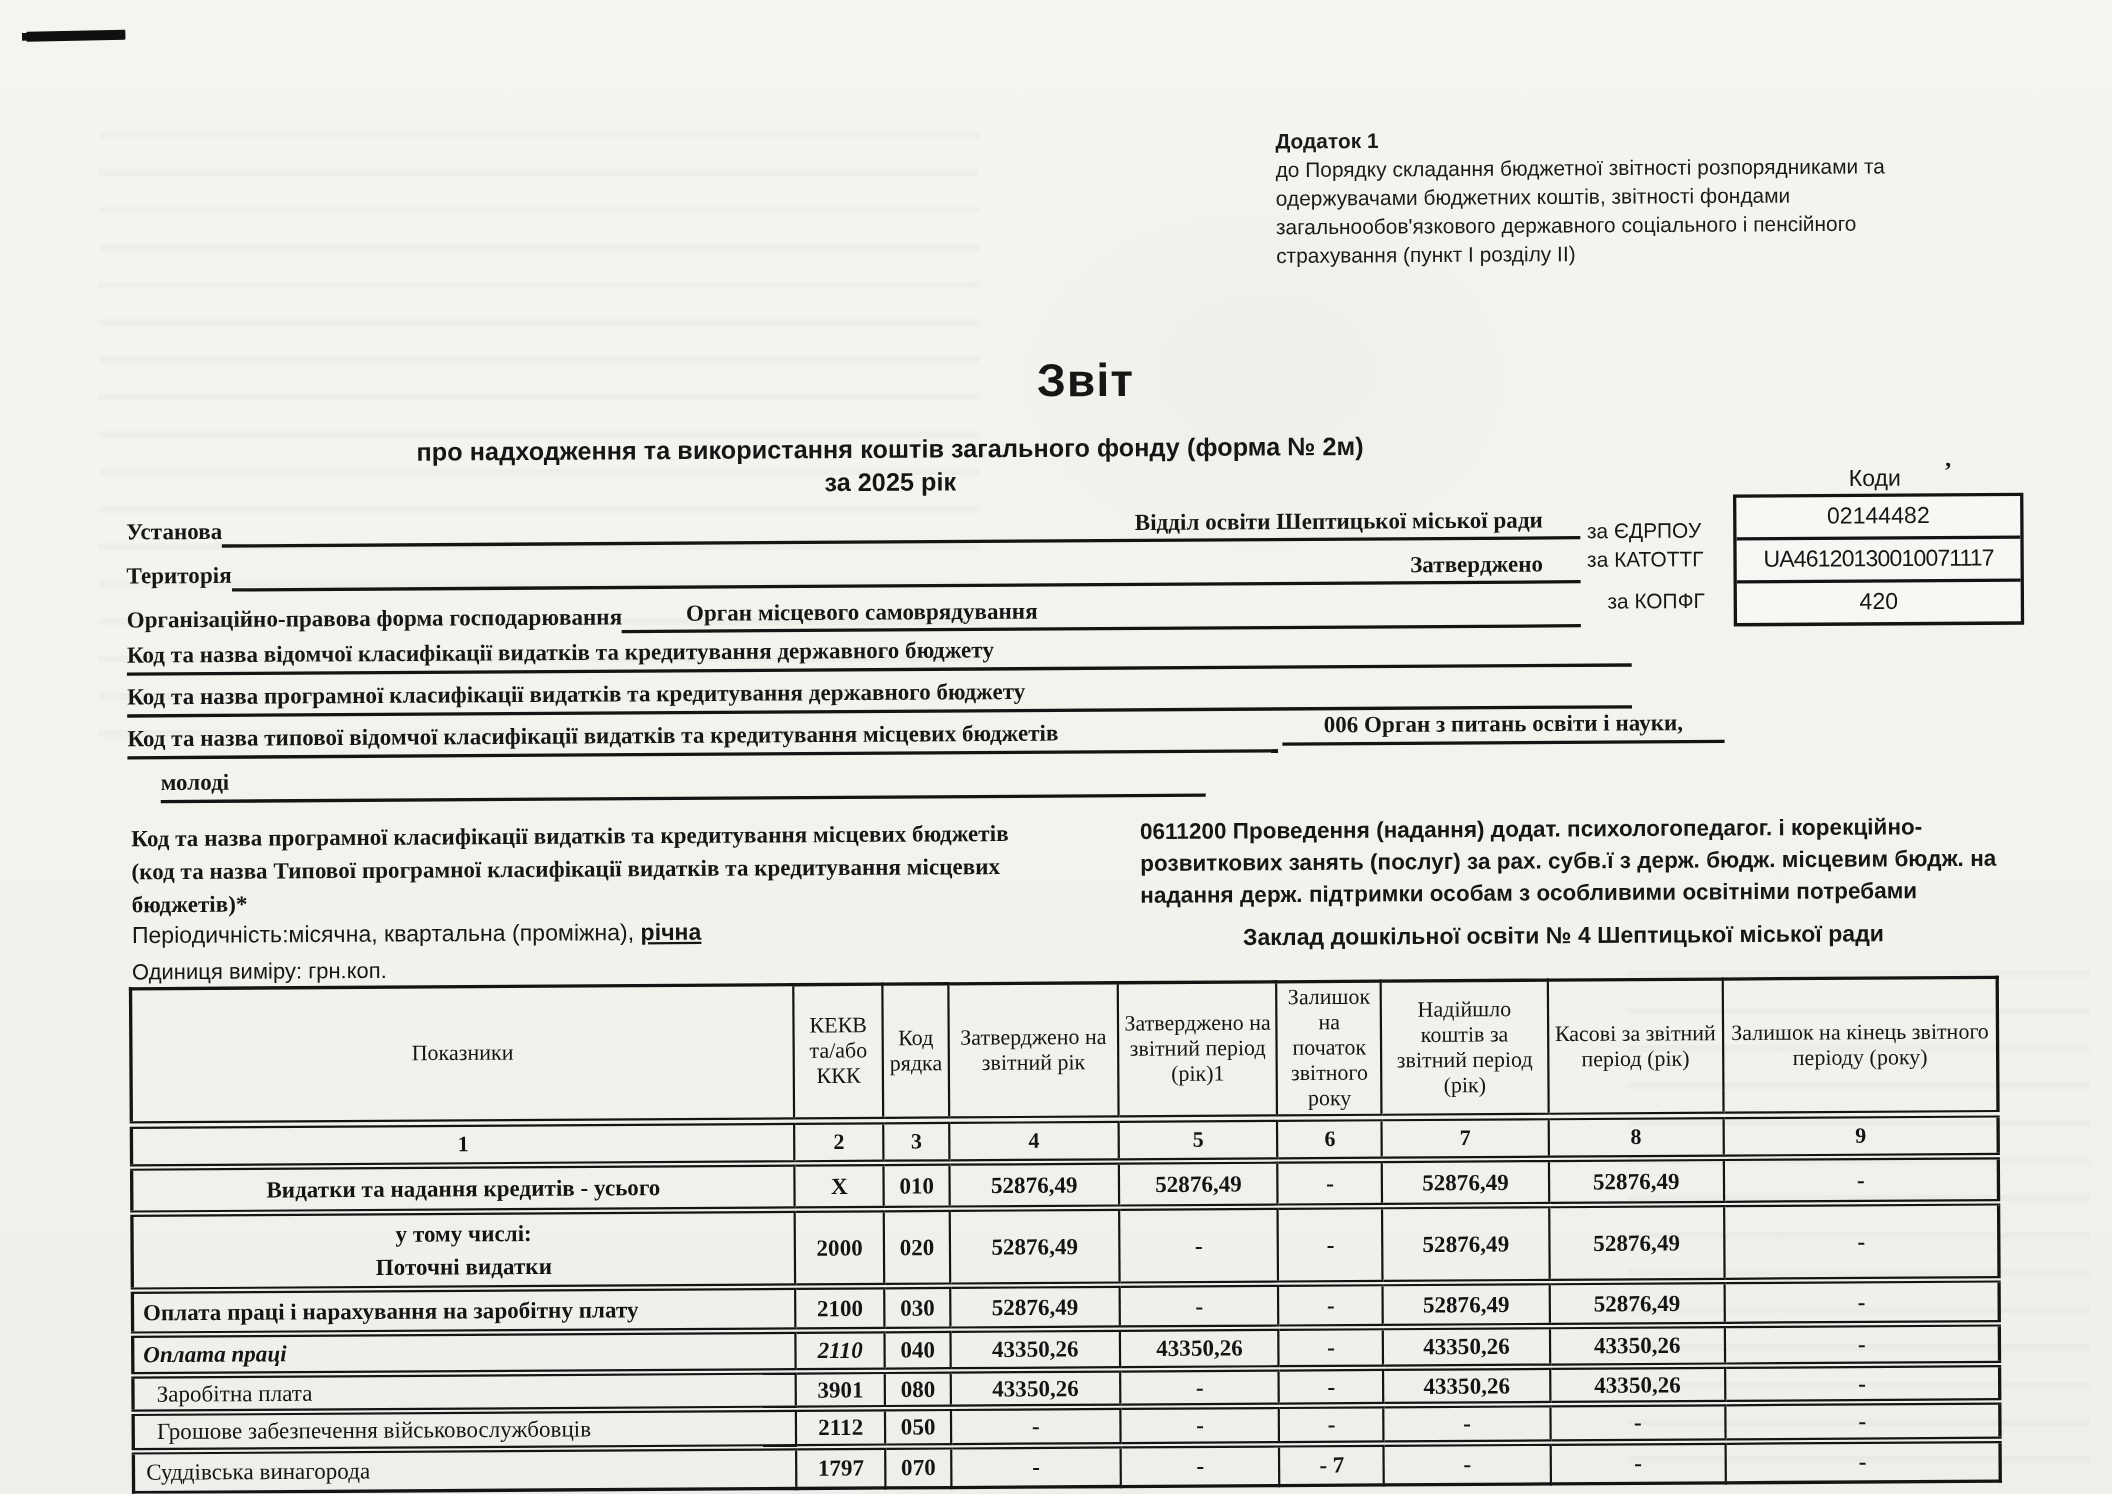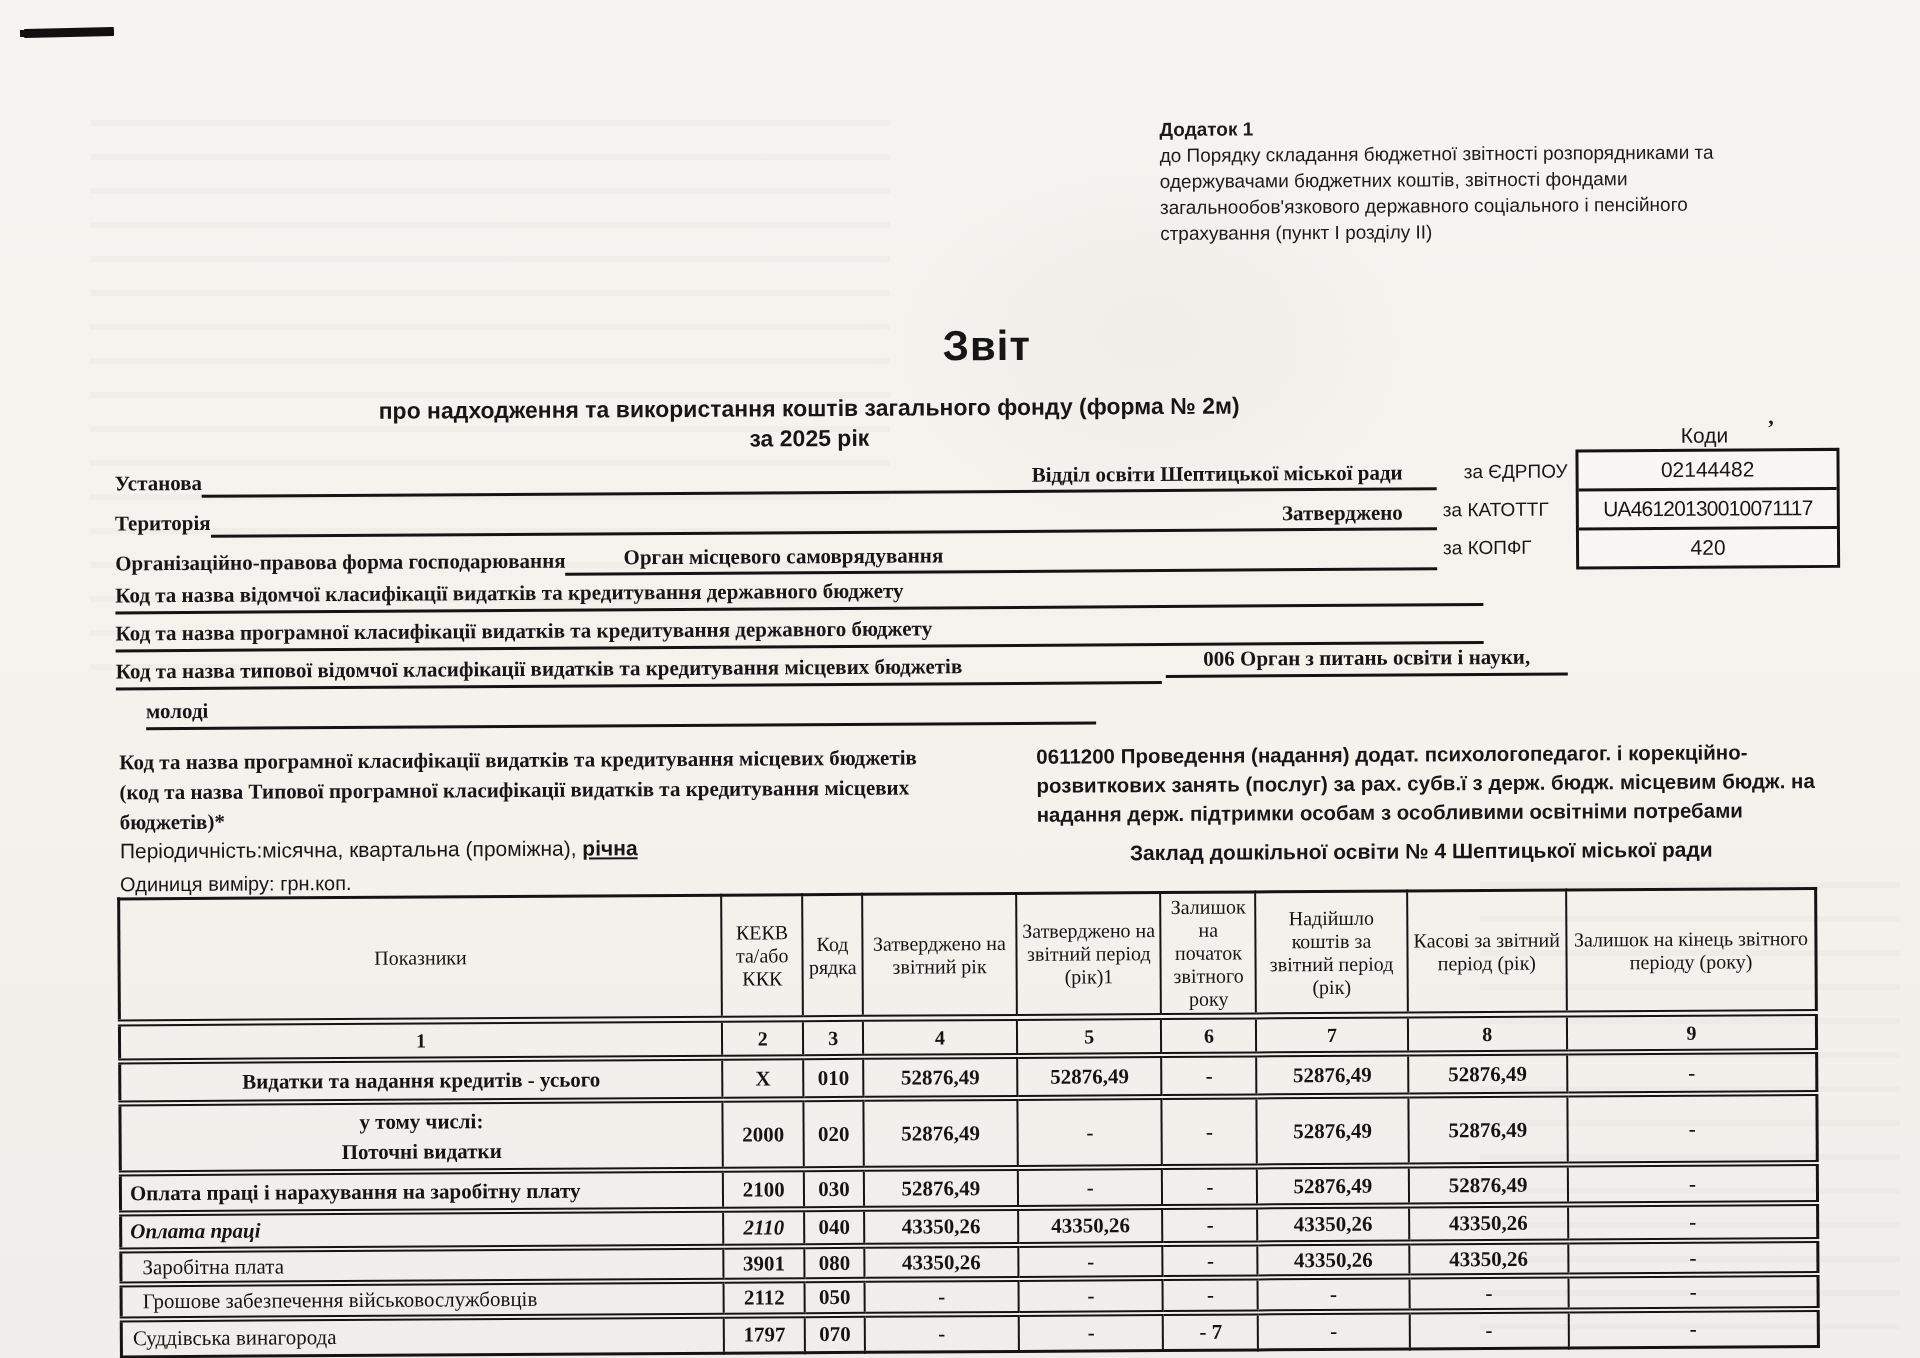--- a/index.html
+++ b/index.html
@@ -117,23 +117,23 @@
     <div class="subtitle">про надходження та використання коштів загального фонду (форма  № 2м)</div>
     <div class="period">за  2025 рік</div>
 
     <div class="codes-label">Коди</div>
     <div class="codes-mark">’</div>
     <div class="codes-box">
       <div class="cell">02144482</div>
       <div class="cell tight">UA46120130010071117</div>
       <div class="cell">420</div>
     </div>
-    <div class="code-lbl" style="top:464px;text-align:right;">за ЄДРПОУ</div>
+    <div class="code-lbl" style="top:476px;">за ЄДРПОУ</div>
     <div class="code-lbl" style="top:502px;">за КАТОТТГ</div>
-    <div class="code-lbl" style="top:540px;">за КОПФГ</div>
+    <div class="code-lbl" style="top:540px;text-align:center;">за КОПФГ</div>
 
     <div class="info-row" style="top:455px;">
       <span class="lbl">Установа</span>
       <span class="fill right">
         <span class="val pad-r">Відділ освіти Шептицької міської ради</span>
       </span>
     </div>
     <div class="info-row" style="top:495px;">
       <span class="lbl">Територія</span>
       <span class="fill right">

